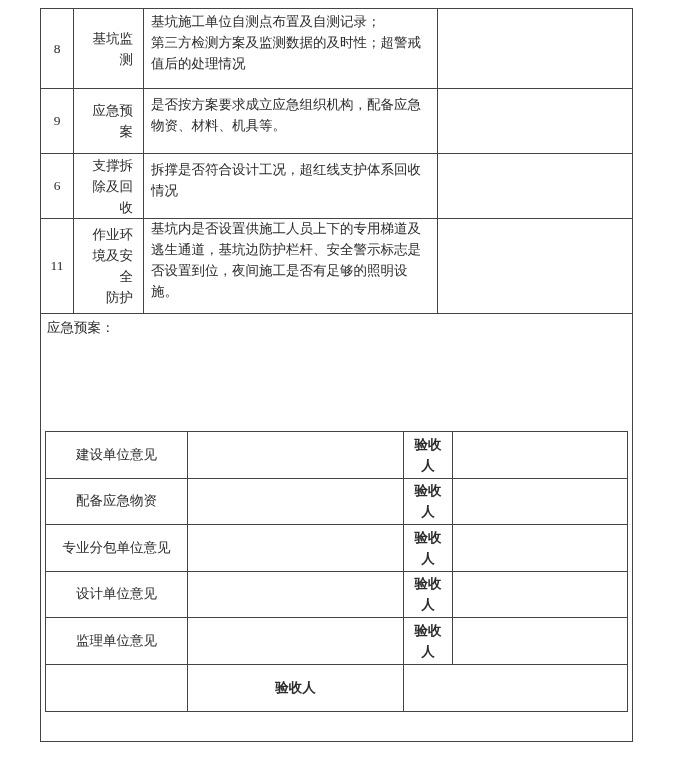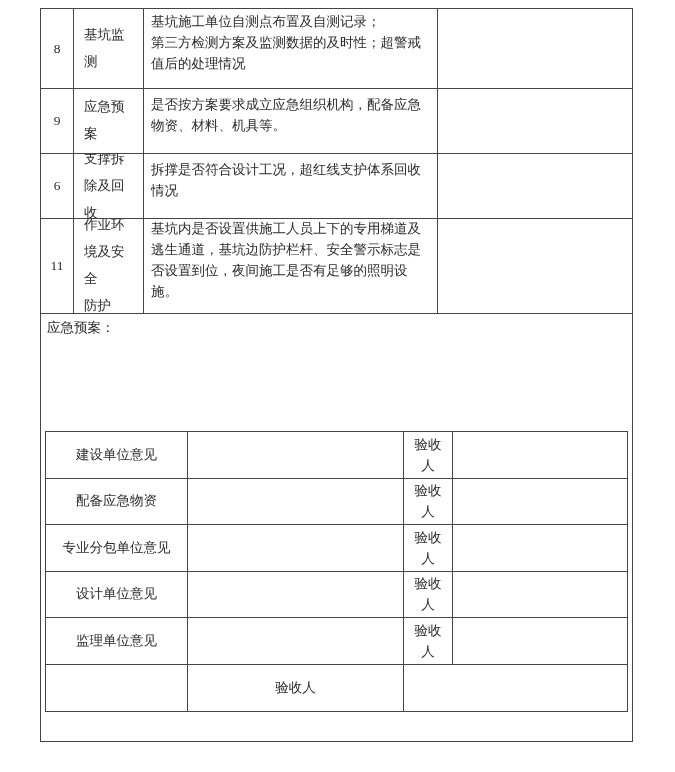--- a/index.html
+++ b/index.html
@@ -43,25 +43,24 @@
   .cell.last-col { border-right: none; }
   .c-no {
     display: flex;
     align-items: center;
     justify-content: center;
   }
   .c-cat {
     display: flex;
     align-items: center;
     justify-content: center;
-    text-align: left;
+    text-align: right;
     padding: 0 10px;
-    line-height: 27px;
+    line-height: 21px;
     white-space: pre-wrap;
-    font-family: Liberation Mono, monospace;
   }
   .c-desc {
     display: flex;
     align-items: center;
     padding: 0 6px 13px 7px;
   }
   .desc-text {
     line-height: 21px;
     white-space: pre-wrap;
     word-break: break-all;
@@ -96,20 +95,21 @@
     text-align: center;
   }
   .o-verifier {
     display: flex;
     align-items: center;
     justify-content: center;
     text-align: center;
     padding: 0 5px;
     line-height: 21px;
     word-break: break-all;
+    font-weight: bold;
   }
   
   .date-row {
     flex: 1;
     display: flex;
     align-items: center;
     padding: 0 6px;
   }
 </style>
 </head>

